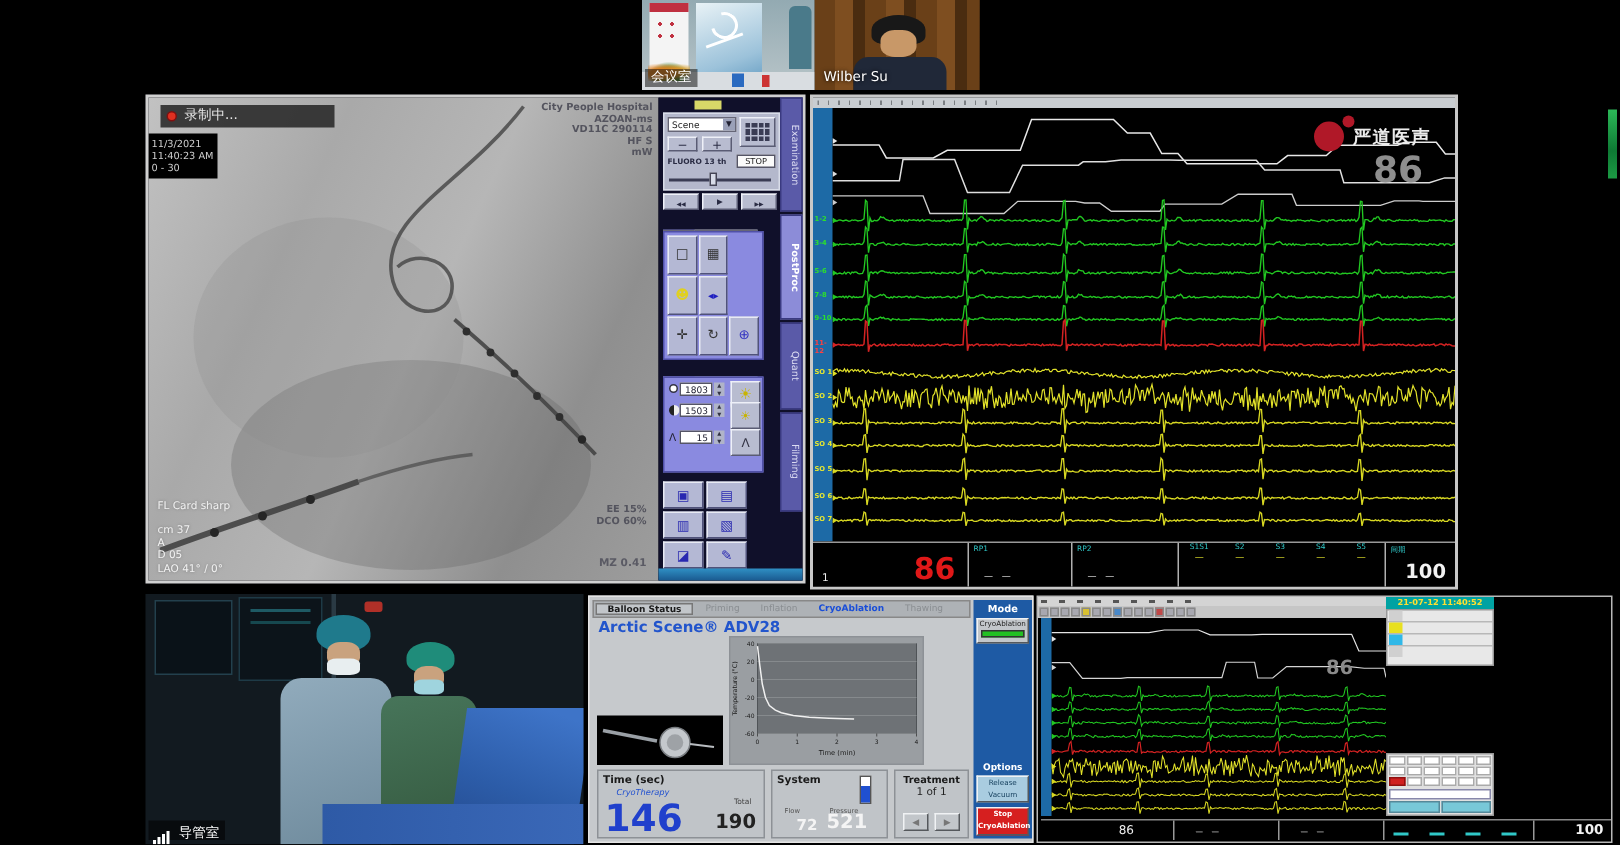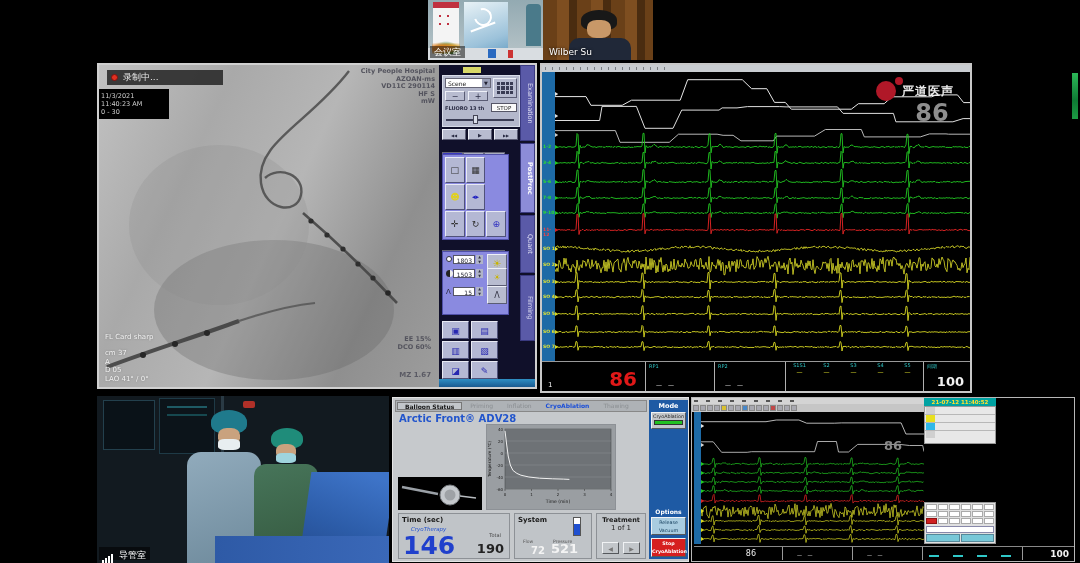--- a/index.html
+++ b/index.html
@@ -17,21 +17,21 @@
   .panel { position:absolute; }
 
   
   .fluoro { left:97px; top:63px; width:440px; height:326px; border:2px solid #d0d0d0; background:#06060e; }
   .fl-img { position:absolute; left:0; top:0; width:340px; height:322px; overflow:hidden;
             background:linear-gradient(115deg,#c2c2c2 0%,#a9a9a9 28%,#b6b6b6 52%,#8f8f8f 78%,#9d9d9d 100%); }
   .rec { position:absolute; left:8px; top:5px; width:116px; height:15px; background:rgba(40,40,40,.88);
          color:#e8e8e8; font-size:9px; line-height:15px; padding-left:16px; }
   .rec .dot { position:absolute; left:4px; top:4px; width:7px; height:7px; border-radius:50%;
               background:#e03020; border:1px solid #801010; }
-  .fl-info { position:absolute; left:0; top:24px; width:70px; background:#000; color:#cfcfcf;
+  .fl-info { position:absolute; left:0; top:24px; width:46px; background:#000; color:#cfcfcf;
              font-size:6.5px; line-height:8px; padding:3px 2px; }
   .fl-head { position:absolute; right:4px; top:3px; text-align:right; color:#54545e;
              font-size:6.5px; line-height:7.5px; font-weight:bold; }
   .fl-bl { position:absolute; left:6px; bottom:4px; color:#f2f2f2; font-size:7px; line-height:8.5px;
            text-shadow:0 0 2px #777; }
   .fl-br { position:absolute; right:8px; bottom:36px; text-align:right; color:#54545e; font-size:6.5px;
            line-height:8px; font-weight:bold; }
   .fl-mz { position:absolute; right:8px; bottom:8px; color:#5a5a64; font-size:7px; font-weight:bold; }
   .fl-side { position:absolute; left:340px; top:0; width:96px; height:322px; background:#10102a; }
   .btn3d { background:#b8bcd0; border:1px solid; border-color:#eef0f8 #5a5c74 #5a5c74 #eef0f8;
@@ -184,21 +184,21 @@
         <div style="height:8px;"></div>
         <div>cm 37</div>
         <div>A</div>
         <div>D 05</div>
         <div>LAO 41° / 0°</div>
       </div>
       <div class="fl-br">
         <div>EE 15%</div>
         <div>DCO 60%</div>
       </div>
-      <div class="fl-mz">MZ 1.67</div>
+      <div class="fl-mz">MZ 0.41</div>
     </div>
 
     <div class="fl-side">
       <div class="abs" style="left:24px;top:2px;width:18px;height:6px;background:#d8d868;"></div>
 
       <div class="fl-grp1">
         <div class="fl-select">
           <span>Scene</span>
           <span class="dd">▼</span>
         </div>
@@ -412,21 +412,21 @@
   </div>
 
   <div class="panel cryo">
     <div class="cr-tabs">
       <span style="color:#1a1a1a;font-weight:bold;background:#c2c6ca;border:1px solid #777;line-height:8px;margin:1px;">Balloon Status</span>
       <span style="color:#8a8e92;">Priming</span>
       <span style="color:#8a8e92;">Inflation</span>
       <span style="color:#1a4ed8;font-weight:bold;">CryoAblation</span>
       <span style="color:#8a8e92;">Thawing</span>
     </div>
-    <div class="abs" style="left:6px;top:15px;color:#2255cc;font-size:10px;font-weight:bold;">Arctic Front® ADV28</div>
+    <div class="abs" style="left:6px;top:15px;color:#2255cc;font-size:10px;font-weight:bold;">Arctic Scene® ADV28</div>
 
 
     <div class="cr-black" style="left:5px;top:79px;width:84px;height:33px;">
       <svg width="84" height="33" viewBox="0 0 84 33">
         <line x1="4" y1="10" x2="40" y2="17" stroke="#9aa0a6" stroke-width="2.5"></line>
         <circle cx="52" cy="18" r="10" fill="#c4c8cc" stroke="#787c80"></circle>
         <circle cx="52" cy="18" r="5.5" fill="#9ea2a6"></circle>
         <line x1="62" y1="19" x2="78" y2="21" stroke="#b8bcc0" stroke-width="1.5"></line>
       </svg>
     </div>

